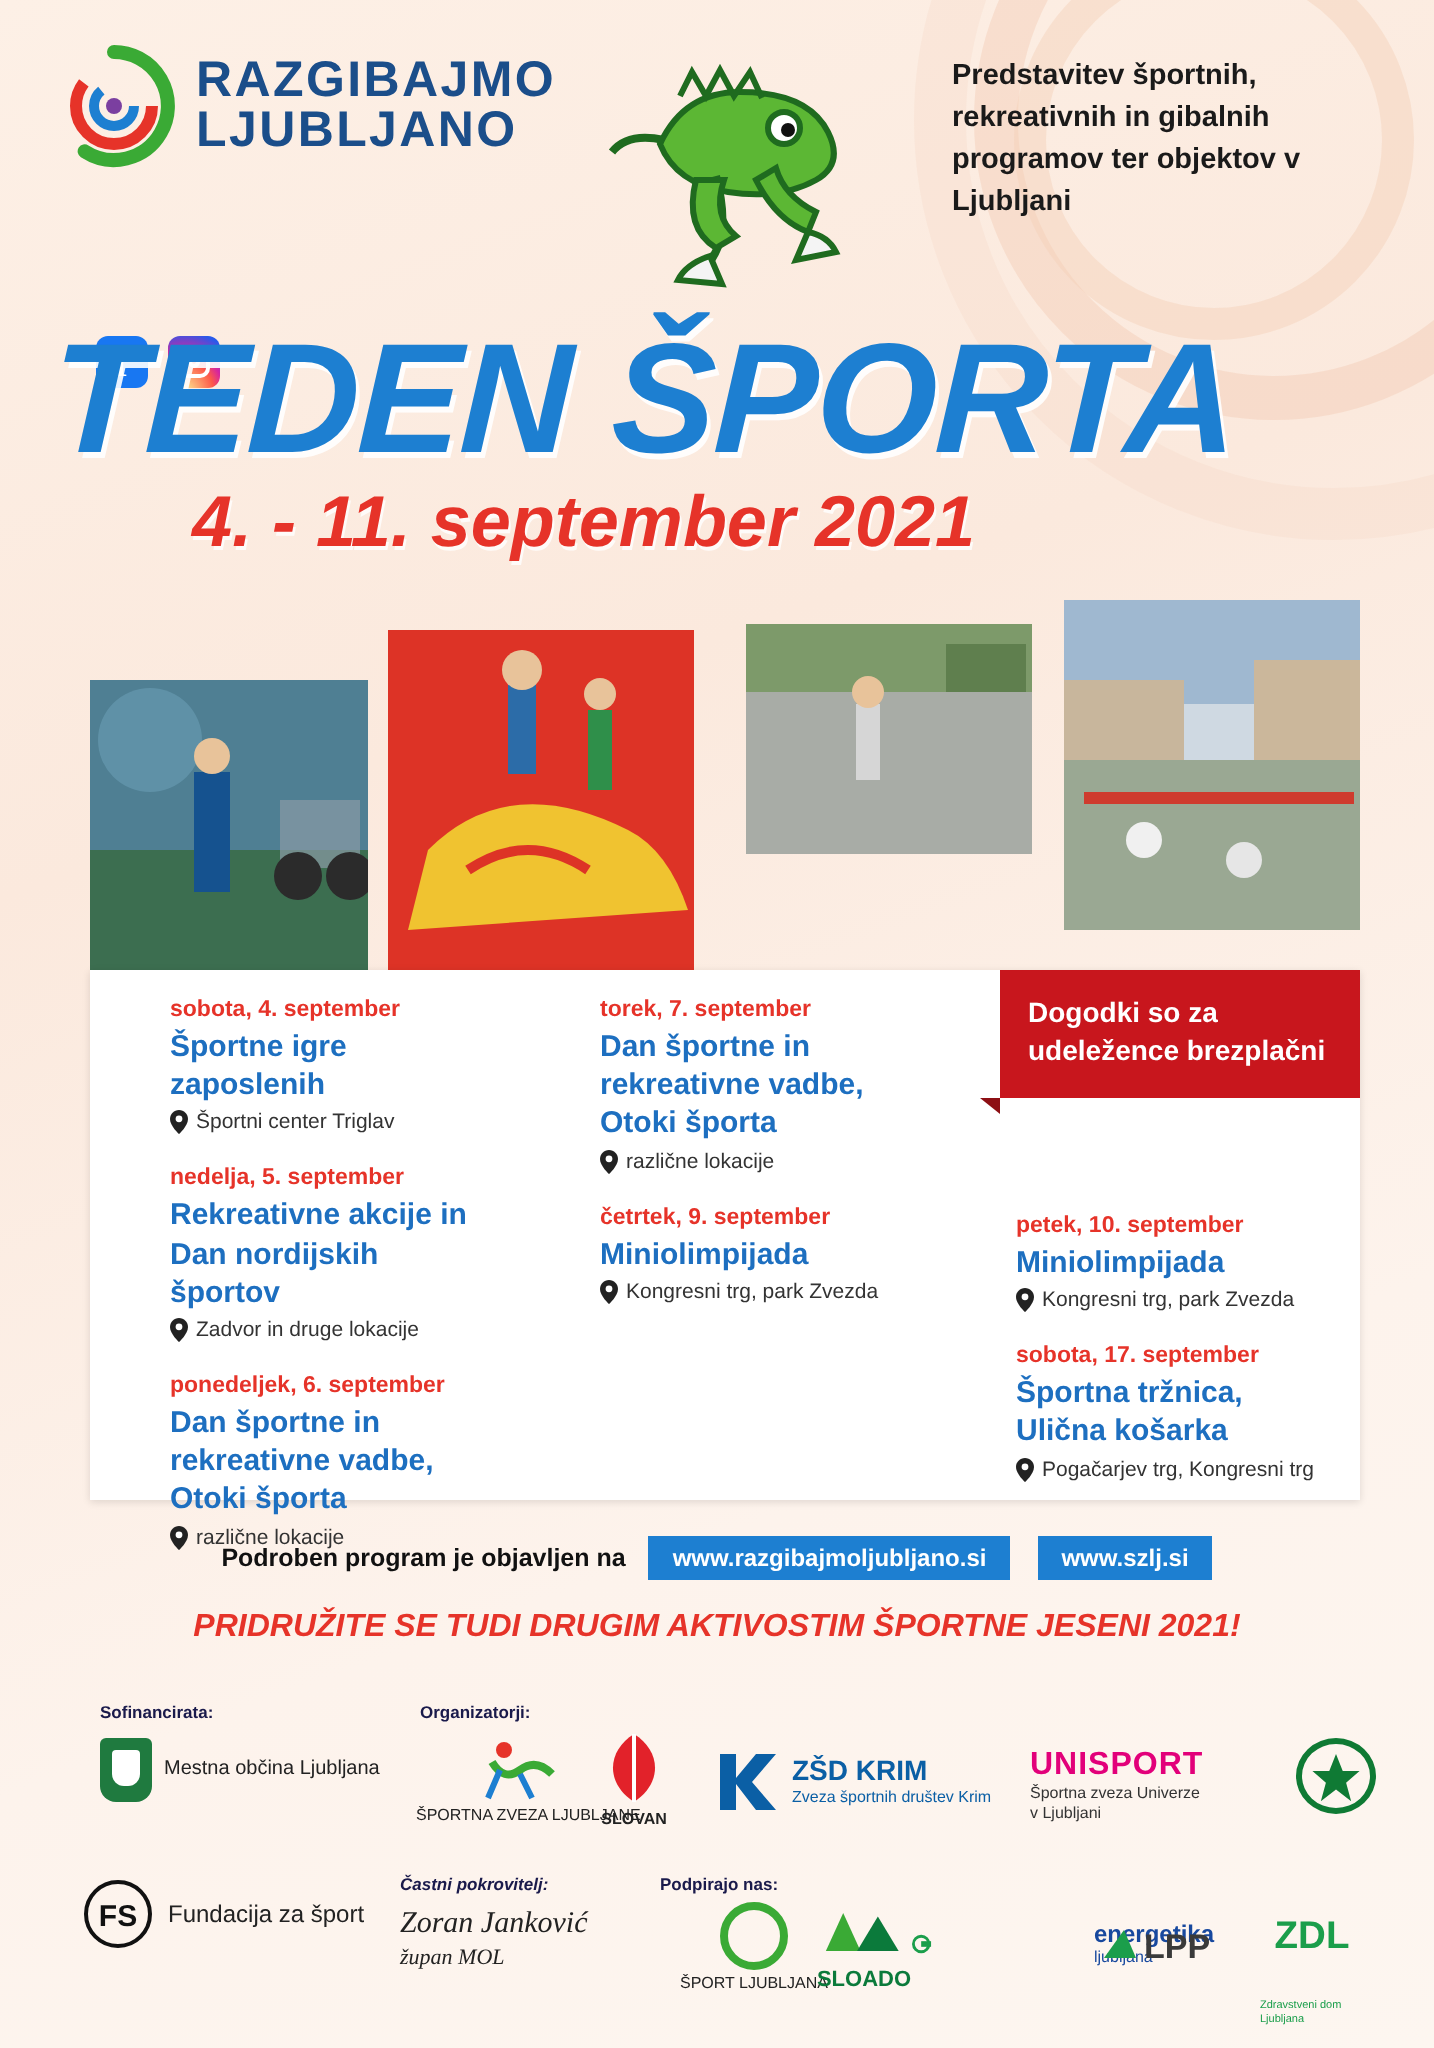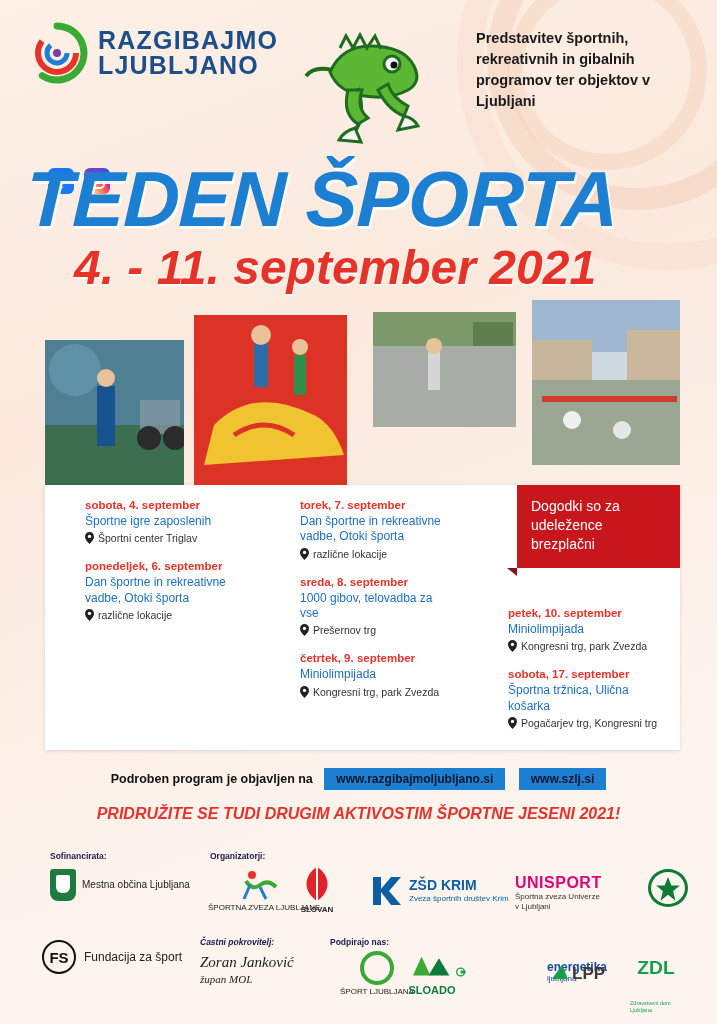--- a/index.html
+++ b/index.html
@@ -78,22 +78,22 @@
     font-weight: bold;
     font-style: italic;
     color: #1d7fd1;
     letter-spacing: -1px;
     line-height: 0.95;
     text-shadow: 2px 3px 0 rgba(255,255,255,0.9);
     transform: skewX(-2deg);
   }
   .sub-title {
     margin-top: 4px;
-    margin-left: 48px;
-    font-size: 48px;
+    margin-left: 70px;
+    font-size: 36px;
     font-weight: bold;
     font-style: italic;
     color: #e63329;
     letter-spacing: 0px;
     text-shadow: 1px 2px 0 rgba(255,255,255,0.8);
   }
 
   
   .photos {
     position: absolute;
@@ -129,43 +129,43 @@
 
   .event { margin-bottom: 16px; margin-left: 24px; }
   .event .date {
     color: #e63329;
     font-size: 11.5px;
     font-weight: bold;
     margin-bottom: 3px;
   }
   .event .name {
     color: #1d6fc0;
-    font-size: 12px;
-    font-weight: normal;
+    font-size: 15px;
+    font-weight: bold;
     line-height: 1.28;
     margin-bottom: 3px;
   }
   .event .loc {
     font-size: 10.5px;
     color: #333;
     display: flex;
     align-items: center;
     gap: 4px;
   }
   .pin {
     width: 9px; height: 12px; flex: none; display: inline-block;
   }
 
   .badge {
     position: absolute;
     right: 0px; top: -14px;
-    width: 163px;
+    width: 180px;
     background: #c8161d;
     color: #fff;
-    font-weight: normal;
+    font-weight: bold;
     font-size: 14px;
     line-height: 1.35;
     padding: 12px 10px 14px 14px;
   }
   .badge .flap {
     position: absolute; left: -10px; bottom: -8px;
     width: 0; height: 0;
     border-top: 8px solid #8d0f14;
     border-left: 10px solid transparent;
   }
@@ -174,21 +174,21 @@
   .links {
     position: absolute; left: 0; right: 0; top: 768px;
     text-align: center;
     font-size: 12.5px;
     font-weight: bold;
     color: #111;
   }
   .links .chip {
     display: inline-block;
     background: #1d7fd1;
-    color: #0f172a;
+    color: #ffffff;
     padding: 4px 12px;
     margin-left: 8px;
     font-size: 12px;
     font-weight: bold;
   }
   .links .chip2 { margin-left: 10px; }
   .slogan {
     position: absolute; left: 0; right: 0; top: 805px;
     text-align: center;
     color: #e63329;
@@ -338,20 +338,31 @@
         <div class="name">Športne igre zaposlenih</div>
         <div class="loc">
           <span class="pin"><svg viewBox="0 0 9 12" width="9" height="12">
                 <path d="M4.5 0C2 0 0 2 0 4.5 0 8 4.5 12 4.5 12S9 8 9 4.5C9 2 7 0 4.5 0z" fill="#222"></path>
                 <circle cx="4.5" cy="4.4" r="1.7" fill="#fff"></circle>
               </svg></span>
           <span>Športni center Triglav</span>
         </div>
       </div>
       <div class="event">
+        <div class="date">nedelja, 5. september</div>
+        <div class="name">Rekreativne akcije in Dan nordijskih športov</div>
+        <div class="loc">
+          <span class="pin"><svg viewBox="0 0 9 12" width="9" height="12">
+                <path d="M4.5 0C2 0 0 2 0 4.5 0 8 4.5 12 4.5 12S9 8 9 4.5C9 2 7 0 4.5 0z" fill="#222"></path>
+                <circle cx="4.5" cy="4.4" r="1.7" fill="#fff"></circle>
+              </svg></span>
+          <span>Zadvor in druge lokacije</span>
+        </div>
+      </div>
+      <div class="event">
         <div class="date">ponedeljek, 6. september</div>
         <div class="name">Dan športne in rekreativne vadbe,  Otoki športa</div>
         <div class="loc">
           <span class="pin"><svg viewBox="0 0 9 12" width="9" height="12">
                 <path d="M4.5 0C2 0 0 2 0 4.5 0 8 4.5 12 4.5 12S9 8 9 4.5C9 2 7 0 4.5 0z" fill="#222"></path>
                 <circle cx="4.5" cy="4.4" r="1.7" fill="#fff"></circle>
               </svg></span>
           <span>različne lokacije</span>
         </div>
       </div>
@@ -360,31 +371,20 @@
     <div class="col col2">
       <div class="event">
         <div class="date">torek, 7. september</div>
         <div class="name">Dan športne in rekreativne vadbe,  Otoki športa</div>
         <div class="loc">
           <span class="pin"><svg viewBox="0 0 9 12" width="9" height="12">
                 <path d="M4.5 0C2 0 0 2 0 4.5 0 8 4.5 12 4.5 12S9 8 9 4.5C9 2 7 0 4.5 0z" fill="#222"></path>
                 <circle cx="4.5" cy="4.4" r="1.7" fill="#fff"></circle>
               </svg></span>
           <span>različne lokacije</span>
-        </div>
-      </div>
-      <div class="event">
-        <div class="date">sreda, 8. september</div>
-        <div class="name">1000 gibov, telovadba za vse</div>
-        <div class="loc">
-          <span class="pin"><svg viewBox="0 0 9 12" width="9" height="12">
-                <path d="M4.5 0C2 0 0 2 0 4.5 0 8 4.5 12 4.5 12S9 8 9 4.5C9 2 7 0 4.5 0z" fill="#222"></path>
-                <circle cx="4.5" cy="4.4" r="1.7" fill="#fff"></circle>
-              </svg></span>
-          <span>Prešernov trg</span>
         </div>
       </div>
       <div class="event">
         <div class="date">četrtek, 9. september</div>
         <div class="name">Miniolimpijada</div>
         <div class="loc">
           <span class="pin"><svg viewBox="0 0 9 12" width="9" height="12">
                 <path d="M4.5 0C2 0 0 2 0 4.5 0 8 4.5 12 4.5 12S9 8 9 4.5C9 2 7 0 4.5 0z" fill="#222"></path>
                 <circle cx="4.5" cy="4.4" r="1.7" fill="#fff"></circle>
               </svg></span>
@@ -479,21 +479,21 @@
     <div class="sp-row" style="left:292px; top:20px; flex-direction:column; align-items:center;">
       <div class="slovan-logo">
         <svg viewBox="0 0 50 38" width="50" height="38">
           <path d="M25 2 C38 10 40 26 25 36 C10 26 12 10 25 2z" fill="#e2222a"></path>
           <path d="M25 2 v34" stroke="#fff" stroke-width="2"></path>
         </svg>
       </div>
       <div class="sp-txt small" style="margin-top:2px; font-weight:bold">SLOVAN</div>
     </div>
 
-    <div class="sp-row" style="left:369px; top:30px;">
+    <div class="sp-row" style="left:356px; top:30px;">
       <div class="sp-item">
         <div class="krim-logo">
           <svg viewBox="0 0 34 30" width="34" height="30">
             <path d="M4 2 h8 v12 l10 -12 h10 l-12 14 l12 14 h-10 l-10 -13 v13 h-8z" fill="#0b5fa5"></path>
           </svg>
         </div>
         <div>
           <div class="sp-txt" style="font-size:14px; font-weight:bold; color:#0b5fa5">ZŠD KRIM</div>
           <div class="sp-txt small" style="color:#0b5fa5">Zveza športnih društev Krim</div>
         </div>

